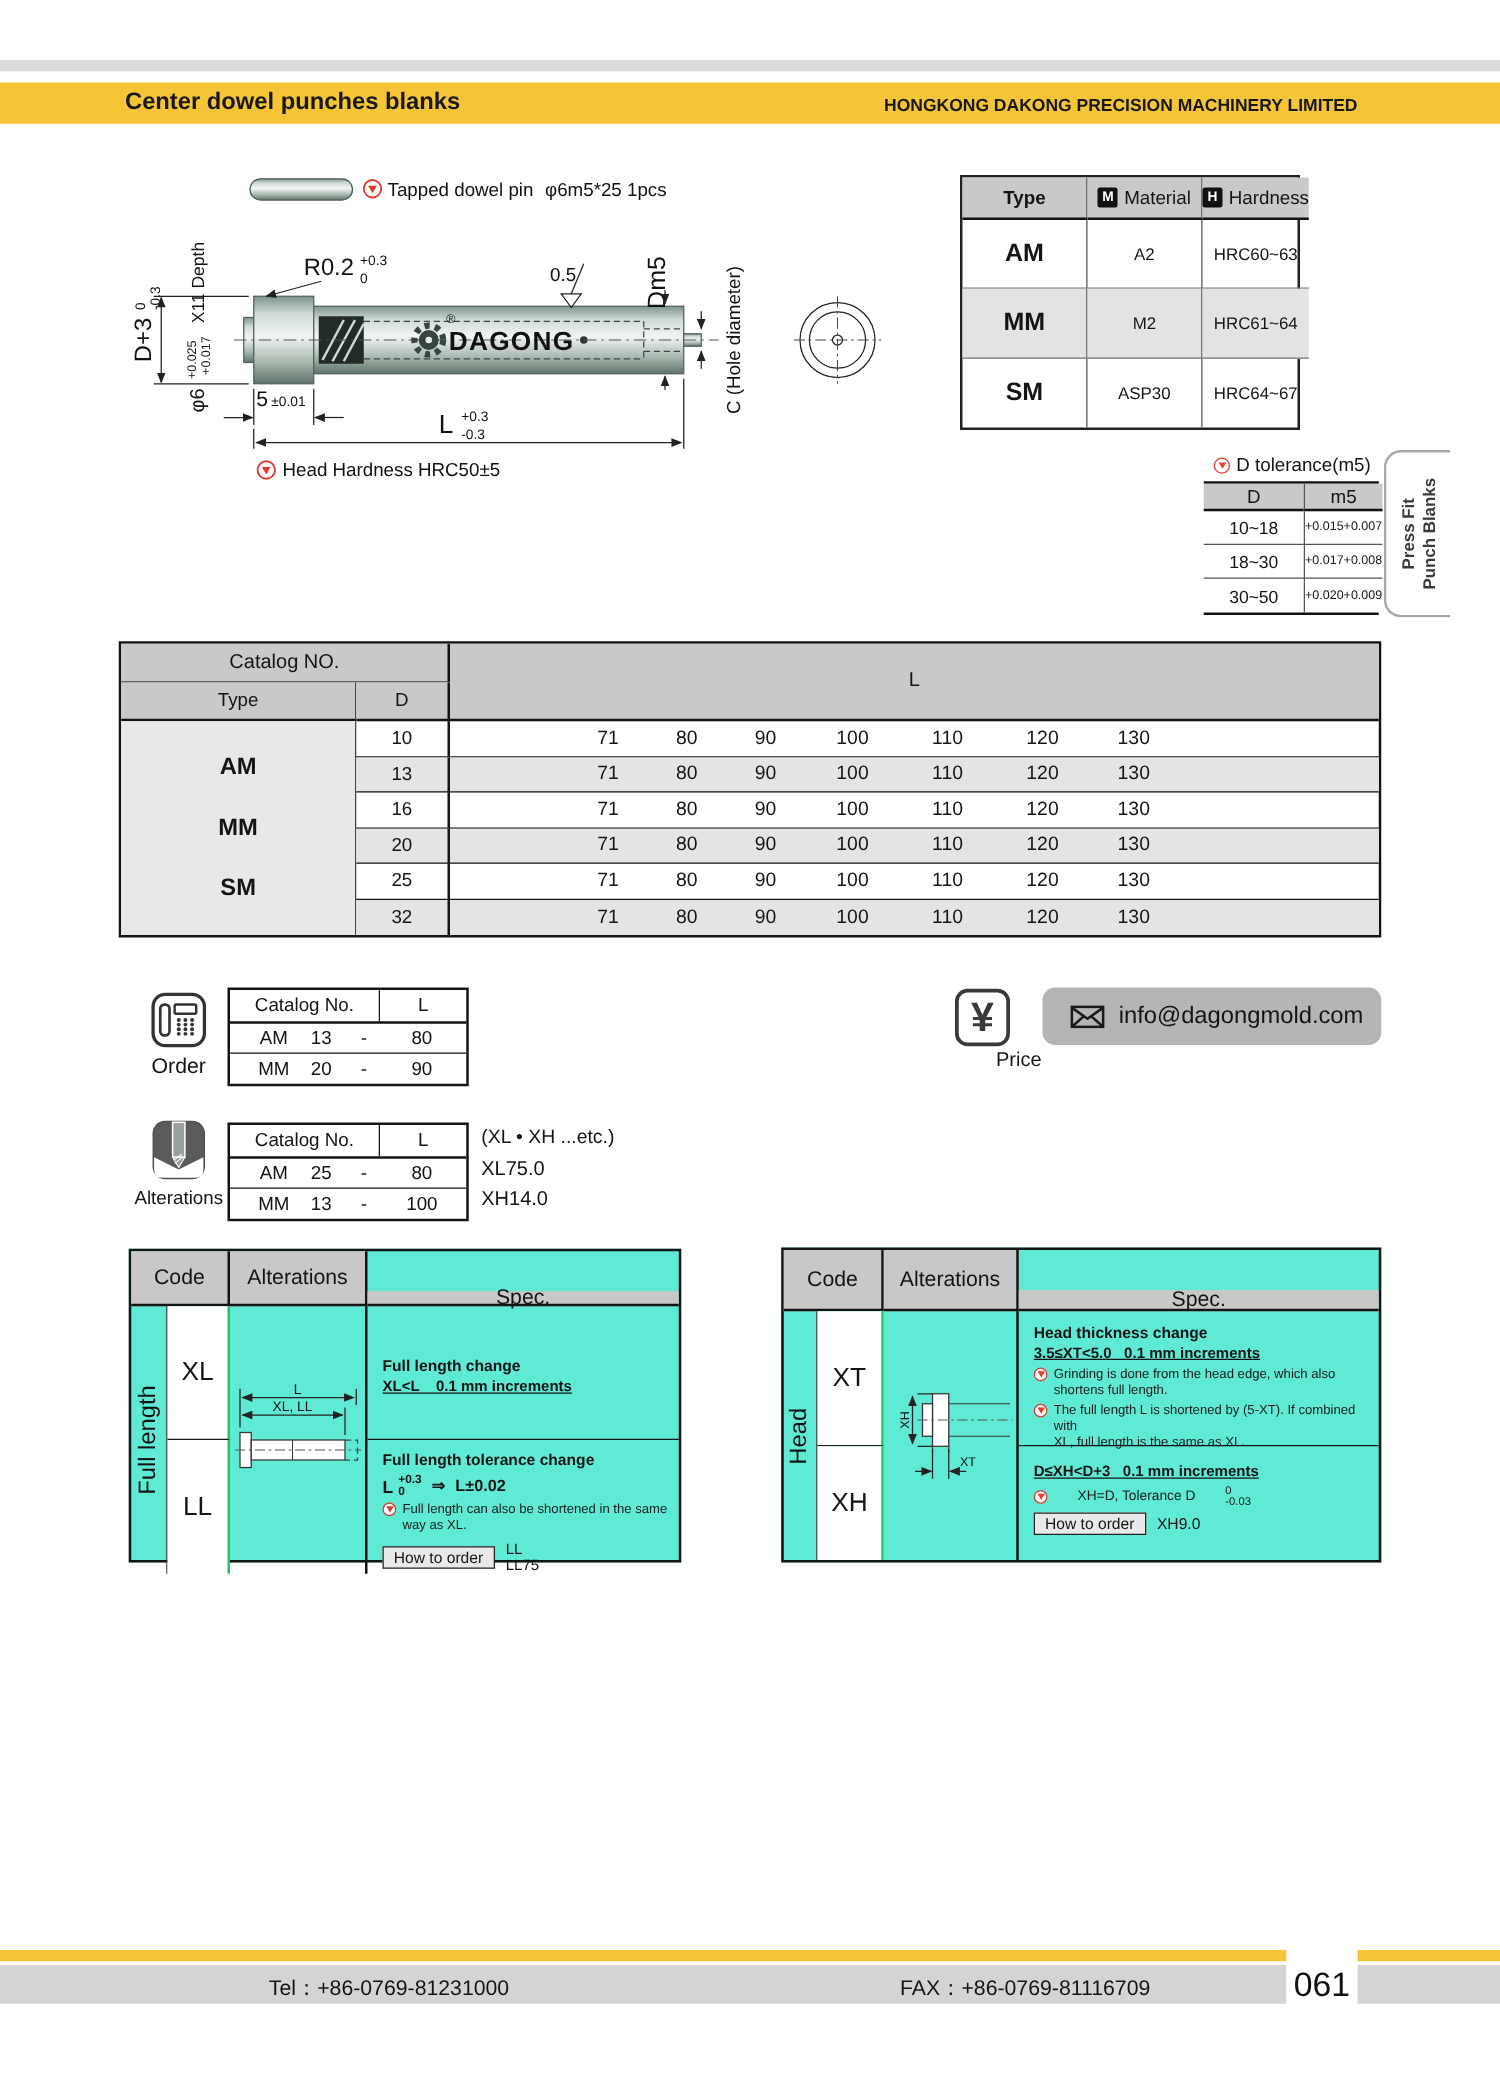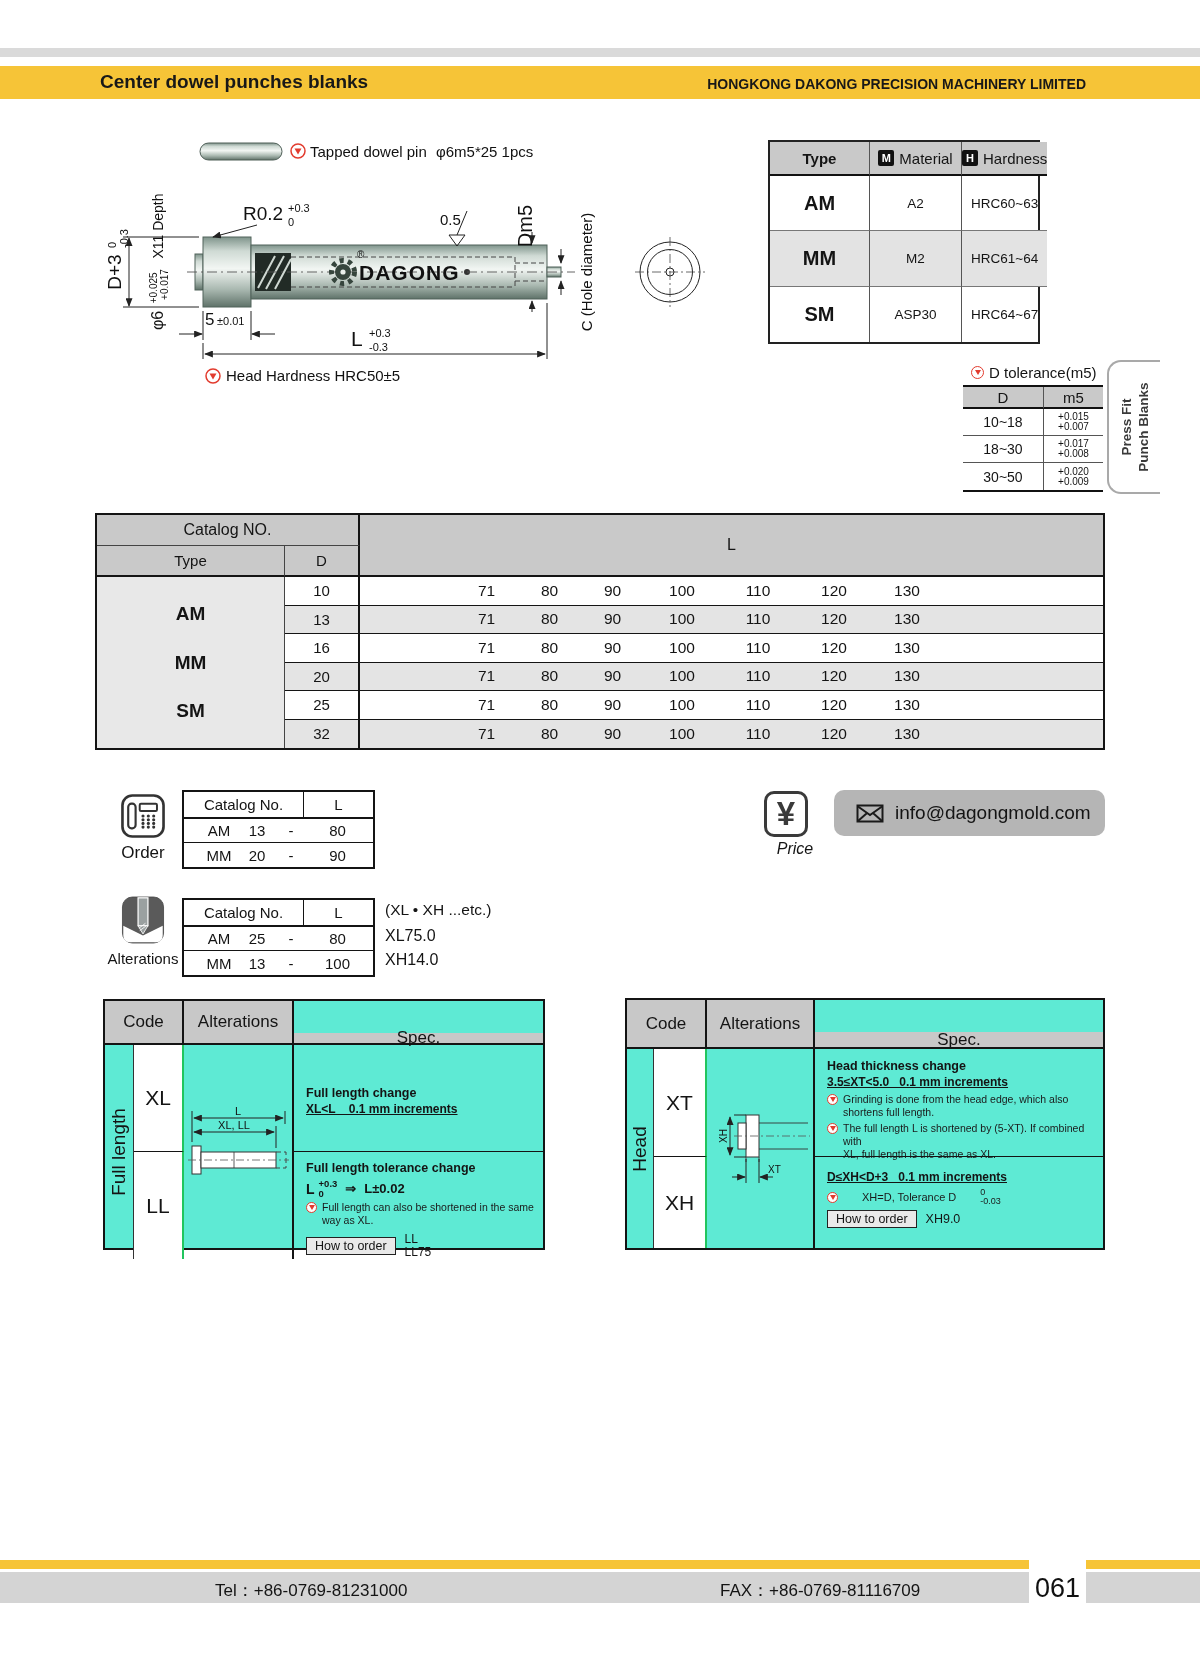--- a/index.html
+++ b/index.html
@@ -37,21 +37,21 @@
   
   .tol-wrap{position:absolute;left:963px;top:364px;width:140px;}
   .tol-title{display:flex;align-items:center;gap:5px;font-size:15px;margin-bottom:4px;padding-left:8px;}
   .tol-table{display:grid;grid-template-columns:80px 1fr;grid-template-rows:22px 27px 27px 27px;
       border-top:2px solid #111;border-bottom:2px solid #111;width:140px;box-sizing:border-box;}
   .tol-cell{display:flex;align-items:center;justify-content:center;box-sizing:border-box;}
   .tol-h{background:#c9c9c9;border-bottom:2.2px solid #111;font-size:15px;}
   .tol-vl{border-left:1px solid #555;}
   .tol-rb{border-bottom:1px solid #555;}
   .tol-range{font-size:14px;}
-  .stack{display:inline-flex;flex-direction:column;align-items:flex-end;font-size:10px;line-height:10px;}
+  .stack{display:inline-flex;flex-direction:row;align-items:flex-end;font-size:10px;line-height:10px;}
 
   
   .side-tab{position:absolute;left:1107px;top:360px;width:53px;height:134px;box-sizing:border-box;
       border:2px solid #a9a9a9;border-right:none;border-radius:14px 0 0 14px;background:#fff;}
   .side-tab-inner{position:absolute;left:50%;top:50%;width:134px;transform:translate(-50%,-50%) rotate(-90deg);
       text-align:center;font-size:13.5px;font-weight:bold;color:#3a3a3a;line-height:17px;}
 
   
   .cat-table{position:absolute;left:95px;top:513px;width:1010px;height:237px;box-sizing:border-box;
       border:2.5px solid #141414;background:#fff;display:grid;
@@ -436,21 +436,21 @@
       <span class="mt-type">MM</span>
       <span class="mt-d">20</span>
       <span class="mt-dash">-</span>
       <span class="mt-l">90</span>
     </div>
   </div>
 
   <div class="price-icon">
       <span>¥</span>
     </div>
-  <div class="block-label" style="left:760px;top:840px;width:70px;font-size:16px;font-style:italic;">Price</div>
+  <div class="block-label" style="left:780px;top:840px;width:70px;font-size:16px;">Price</div>
   <div class="email-pill">
     <svg width="28" height="19" viewBox="0 0 28 19">
       <rect x="1.5" y="1.5" width="25" height="16" fill="none" stroke="#1a1a1a" stroke-width="2"></rect>
       <path d="M2,2.5 L14,11 L26,2.5 M2,17 L10.5,9.5 M26,17 L17.5,9.5" stroke="#1a1a1a" stroke-width="2" fill="none"></path>
     </svg>
     <span class="email-text">info@dagongmold.com</span>
   </div>
 
   <svg class="abs" style="left:120px;top:894px;" width="46" height="52" viewBox="0 0 56 62">
     <rect x="3" y="3" width="50" height="56" rx="12" fill="#5a5a5a" stroke="#444"></rect>

